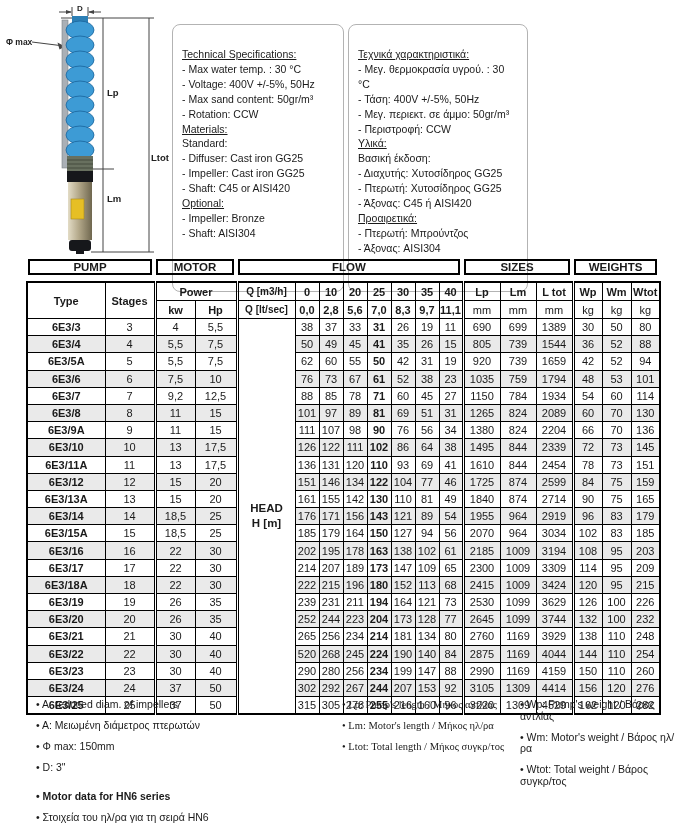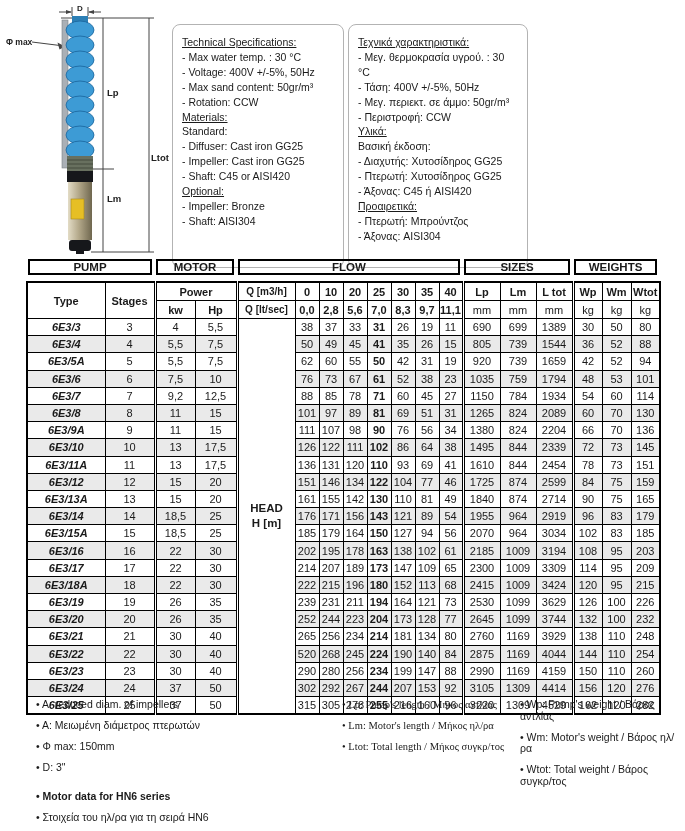--- a/index.html
+++ b/index.html
@@ -1,21 +1,21 @@
 <!DOCTYPE html>
 <html><head>
 <meta charset="utf-8">
 <style>
   html,body{margin:0;padding:0;background:#ffffff;}
   .page{position:relative;width:685px;height:831px;background:#fff;overflow:hidden;
         font-family:"Liberation Sans",sans-serif;color:#1a1a1a;}
 
   
   .specbox{position:absolute;top:24px;border:1.5px solid #b3b3b3;border-radius:8px;
-           padding:10px 9px;font-size:10.5px;line-height:1.42;background:#fff;}
+           padding:22px 9px;font-size:10.5px;line-height:1.42;background:#fff;}
   #spec-en{left:172px;width:152px;height:222px;}
   #spec-gr{left:348px;width:160px;height:222px;}
   .spec-title{text-decoration:underline;}
   .spec-title:first-child{margin-top:0;}
 
   
   .table-wrap{position:absolute;left:26px;top:259px;width:633px;}
   .group-row{display:flex;height:20px;margin-bottom:2px;}
   .gw{height:16px;box-sizing:border-box;display:flex;}
   .gw-pump{width:128px}.gw-motor{width:82px}.gw-flow{width:226px}.gw-sizes{width:110px}.gw-weights{width:87px}
@@ -23,21 +23,21 @@
          justify-content:center;font-weight:bold;font-size:11.5px;box-sizing:border-box;}
   table{border-collapse:collapse;table-layout:fixed;width:633px;border:2px solid #000;}
   th,td{border:1px solid #000;text-align:center;vertical-align:middle;padding:0;
         font-size:11px;white-space:nowrap;overflow:hidden;}
   thead th{font-weight:bold;height:17px;}
   tbody td{height:16.2px;}
   .unit{font-weight:normal;}
   .flabel{font-size:10px;}
   .gb{border-left:3px double #000;}
   tbody tr:nth-child(even) td{background:#eaeaea;}
-  td.type{font-weight:bold;font-style:italic;}
+  td.type{font-weight:bold;}
   td.q25{font-weight:bold;}
   td.head-cell{background:#fff !important;font-weight:bold;font-size:11.5px;line-height:1.35;}
 
   
   .notes-col{position:absolute;font-size:10.5px;}
   #notes-left{left:36px;top:699px;width:290px;}
   #notes-mid{left:342px;top:699px;width:175px;font-family:Liberation Serif, serif;}
   #notes-right{left:520px;top:699px;width:160px;}
   #footnotes{left:36px;top:791px;width:400px;position:absolute;font-size:10.5px;}
   .note{margin-bottom:9.5px;line-height:11.5px;}

